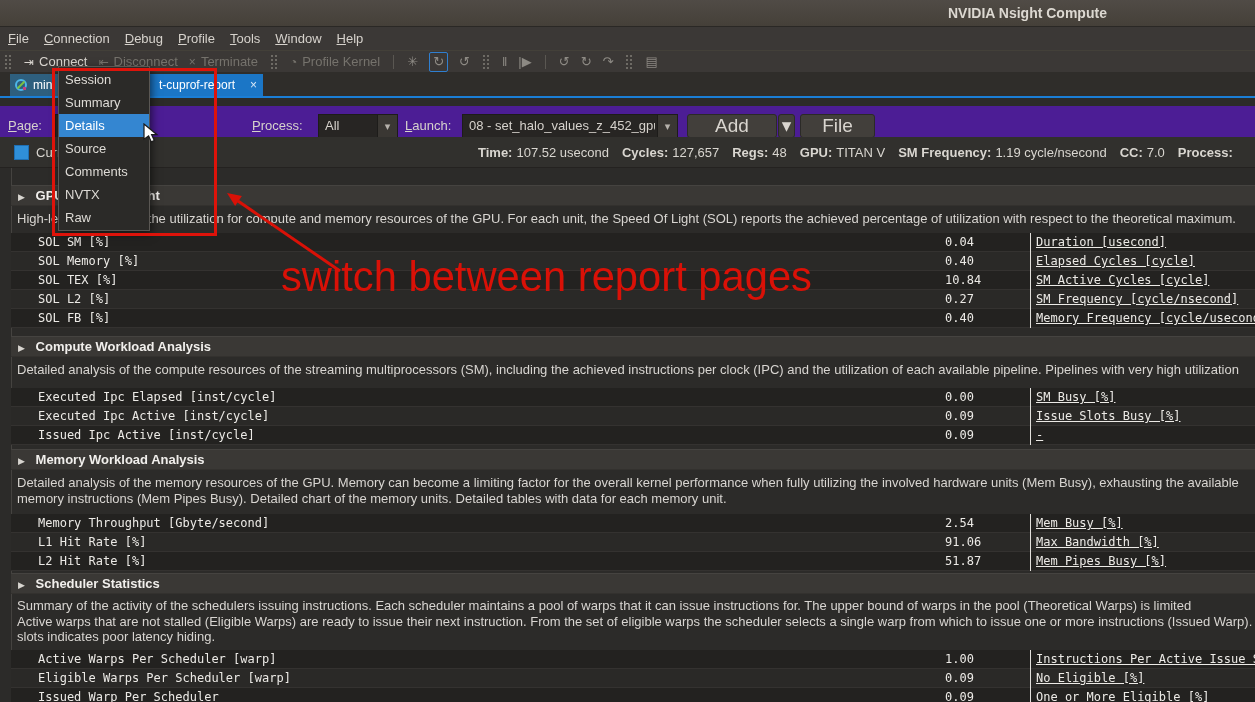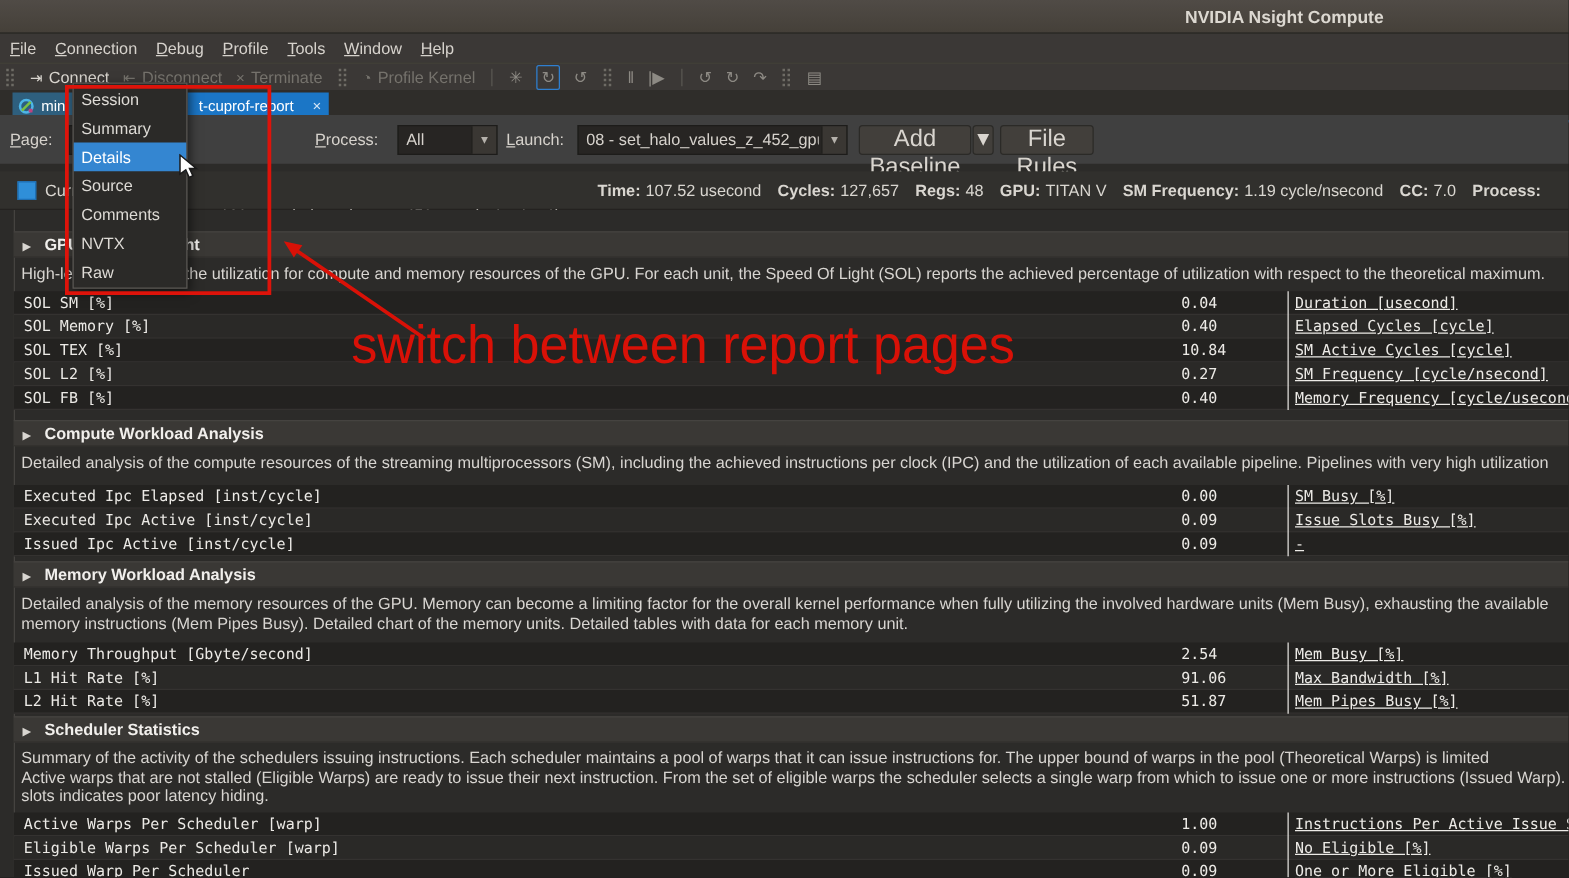--- a/index.html
+++ b/index.html
@@ -30,21 +30,21 @@
   .tabbar{position:absolute;left:0;top:72px;width:100%;height:26px;background:#2f2d2a;
     border-bottom:2px solid #1a7ed6;box-sizing:border-box;}
   .tab{position:absolute;top:2px;height:22px;line-height:22px;font-size:12px;color:#fff;}
   .tab1{left:10px;width:88px;background:#2e5f7e;}
   .tab1 .tico-app{position:absolute;left:4px;top:4px;}
   .tab1 .tlabel{position:absolute;left:23px;}
   .tab2{left:98px;width:165px;background:#1b76c6;text-align:center;}
   .tab2 .tlabel{position:absolute;left:61px;white-space:nowrap;}
   .tab2 .tclose{position:absolute;right:6px;color:#d7e7f7;font-size:12px;}
   
-  .controls{position:absolute;left:0;top:92px;width:100%;height:39px;background:#404040;}
+  .controls{position:absolute;left:0;top:106px;width:100%;height:39px;background:#4c1d95;}
   .clabel{position:absolute;top:0;height:39px;line-height:39px;font-size:13px;color:#d6d2cc;}
   .clabel::first-letter{text-decoration:underline;}
   .combo{position:absolute;top:8px;height:24px;background:#272523;border:1px solid #1d1c1a;
     box-sizing:border-box;color:#d6d2cc;font-size:13px;line-height:22px;}
   .combo .cval{position:absolute;left:6px;right:22px;overflow:hidden;white-space:nowrap;}
   .combo .carr{position:absolute;right:0;top:0;bottom:0;width:19px;background:#3a3733;
     border-left:1px solid #1d1c1a;text-align:center;color:#b5b1ab;font-size:11px;line-height:22px;}
   .btn{position:absolute;top:8px;height:24px;background:#423f3b;border:1px solid #2b2a27;
     box-sizing:border-box;border-radius:3px;color:#d9d5cf;font-size:19px;line-height:22px;text-align:center;}
   
@@ -63,21 +63,21 @@
     border-top:1px solid #454340;border-bottom:1px solid #33312e;box-sizing:border-box;
     color:#f1efec;font-weight:bold;font-size:13px;line-height:19px;}
   .tri{margin-left:7px;font-size:9px;color:#d8d5d0;}
   .sec-title{margin-left:7px;}
   .sec-d{position:absolute;left:17px;width:1400px;font-size:13px;line-height:15.5px;color:#d8d5d1;white-space:nowrap;overflow:hidden;}
   .tbl{position:absolute;left:11px;width:1400px;}
   .trow{position:relative;height:19px;line-height:18px;
     font-family:"DejaVu Sans Mono","Liberation Mono",monospace;font-size:12px;color:#eceae6;
     background:#2a2927;border-bottom:1px solid #343230;box-sizing:border-box;}
   .trow:nth-child(odd){background:#232220;}
-  .tm{margin-left:8px;}
+  .tm{margin-left:27px;}
   .tv{position:absolute;left:934px;width:78px;text-align:left;}
   .t2{position:absolute;left:1025px;white-space:pre;text-decoration:underline;}
   .vsep{position:absolute;left:1019px;top:0;bottom:0;width:1px;background:#e2e0dc;}
   
   .popup{position:absolute;left:58px;top:66px;width:92px;background:#2b2a28;
     border:1px solid #5a5753;box-sizing:border-box;z-index:30;padding:1px 0;
     box-shadow:2px 3px 8px rgba(0,0,0,.55);}
   .pitem{height:23px;line-height:23px;padding-left:6px;font-size:13px;color:#dedbd6;}
   .pitem.selected{background:#3486d1;color:#fff;}
   

